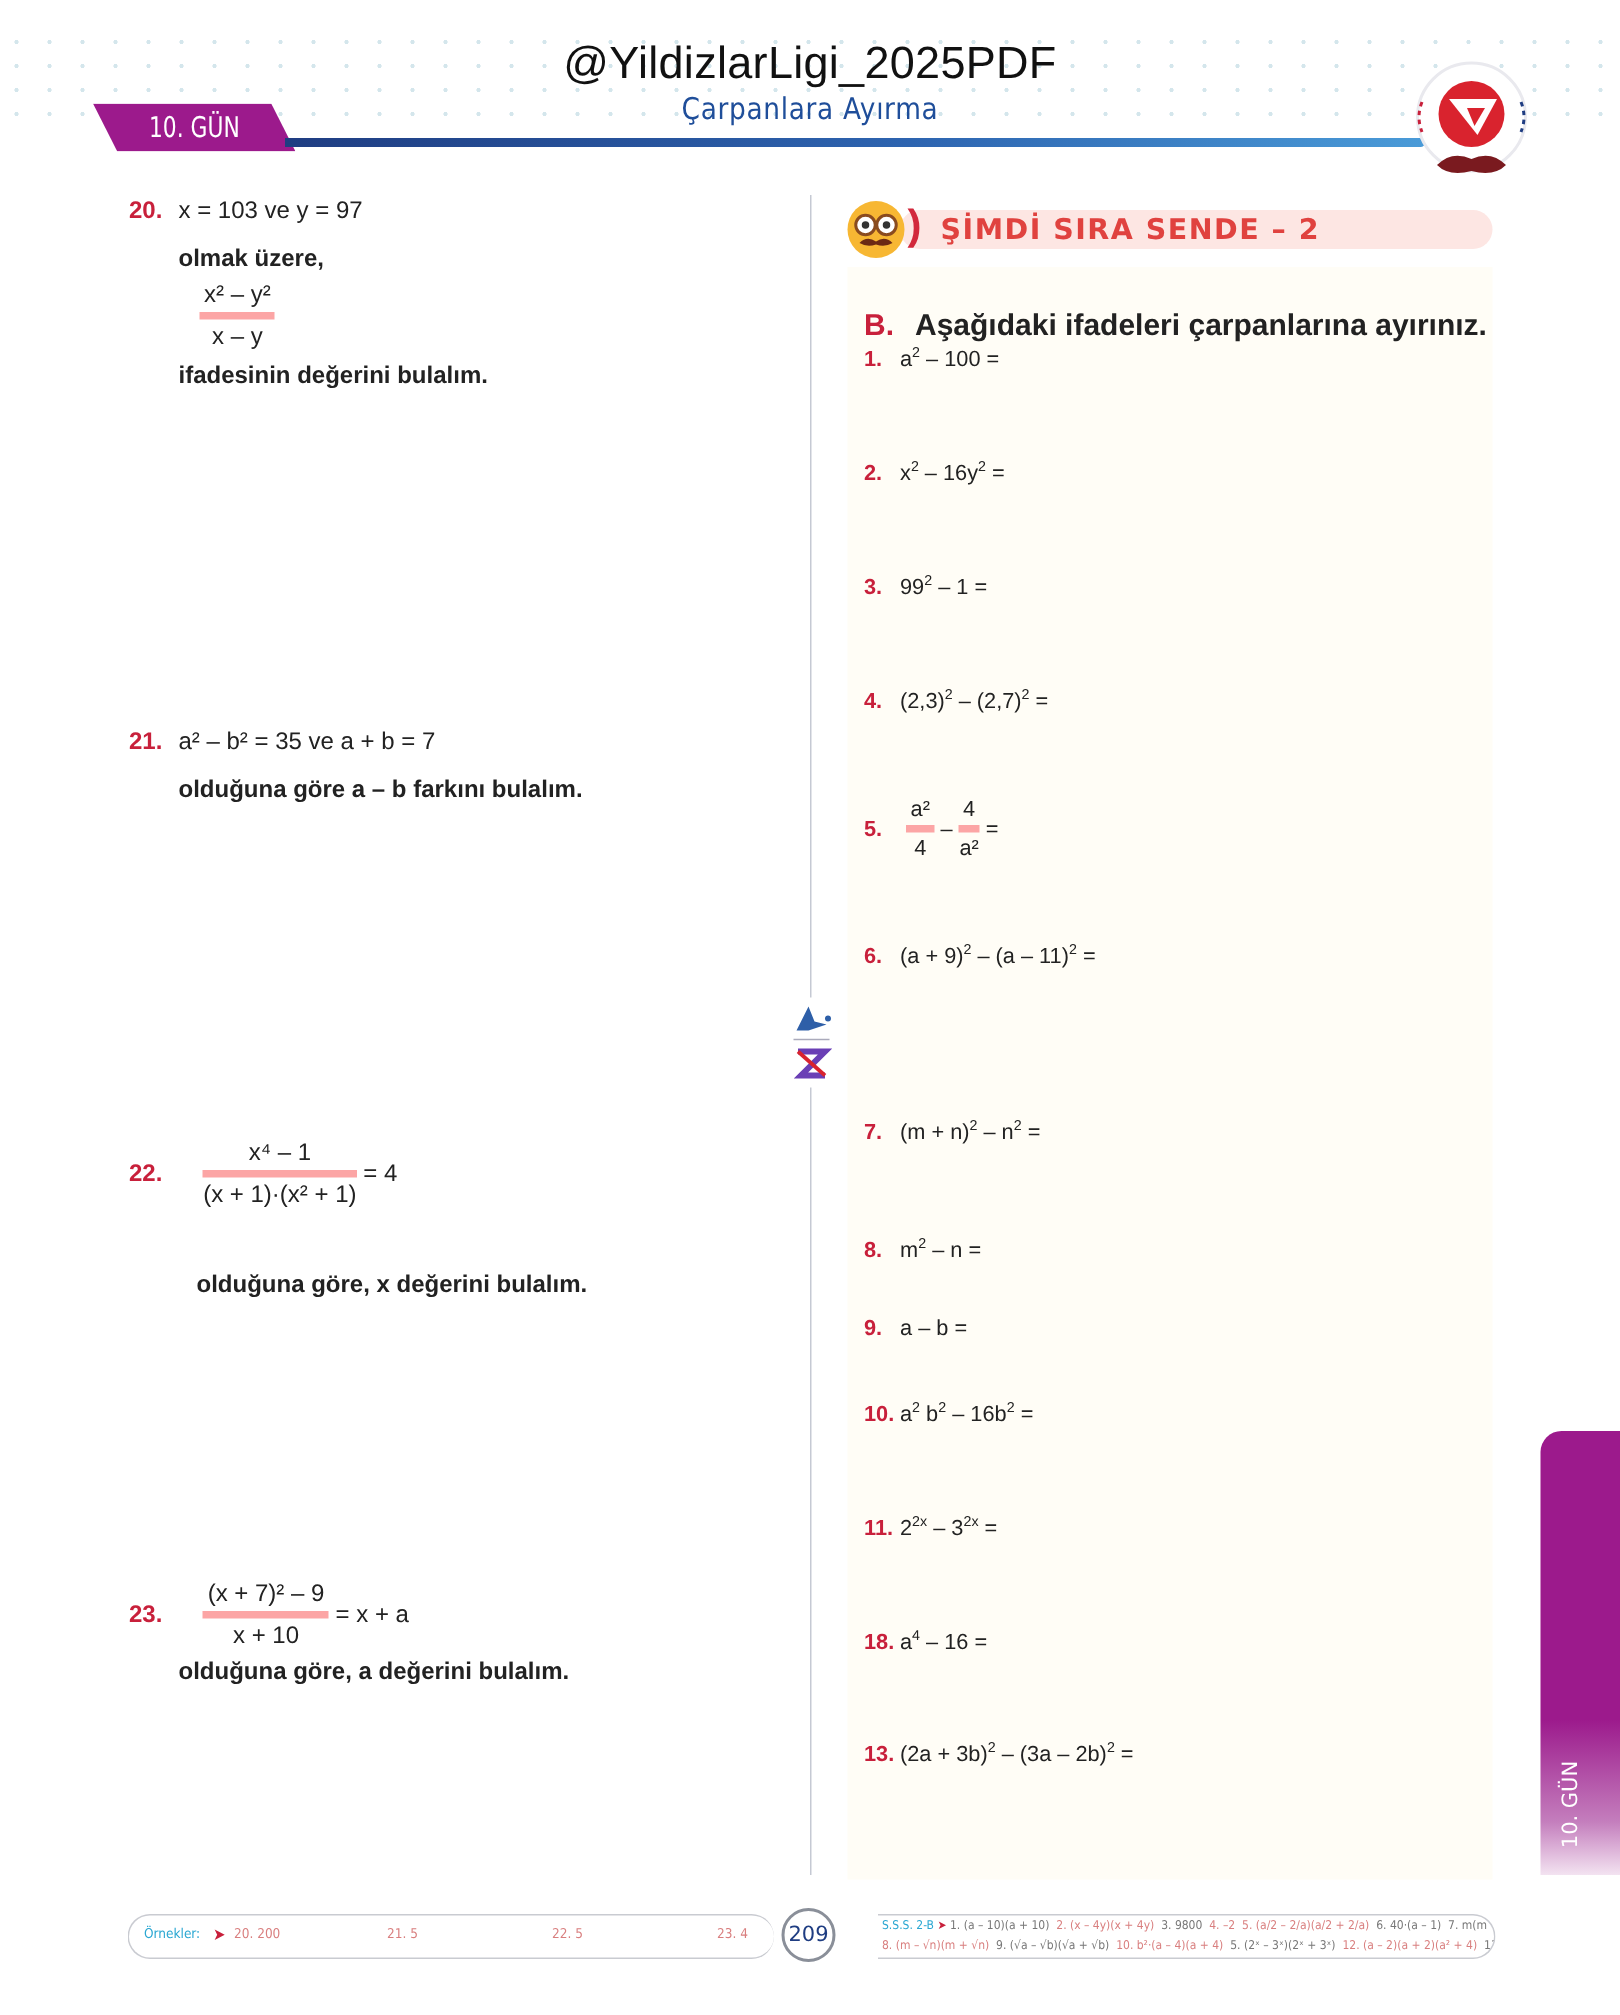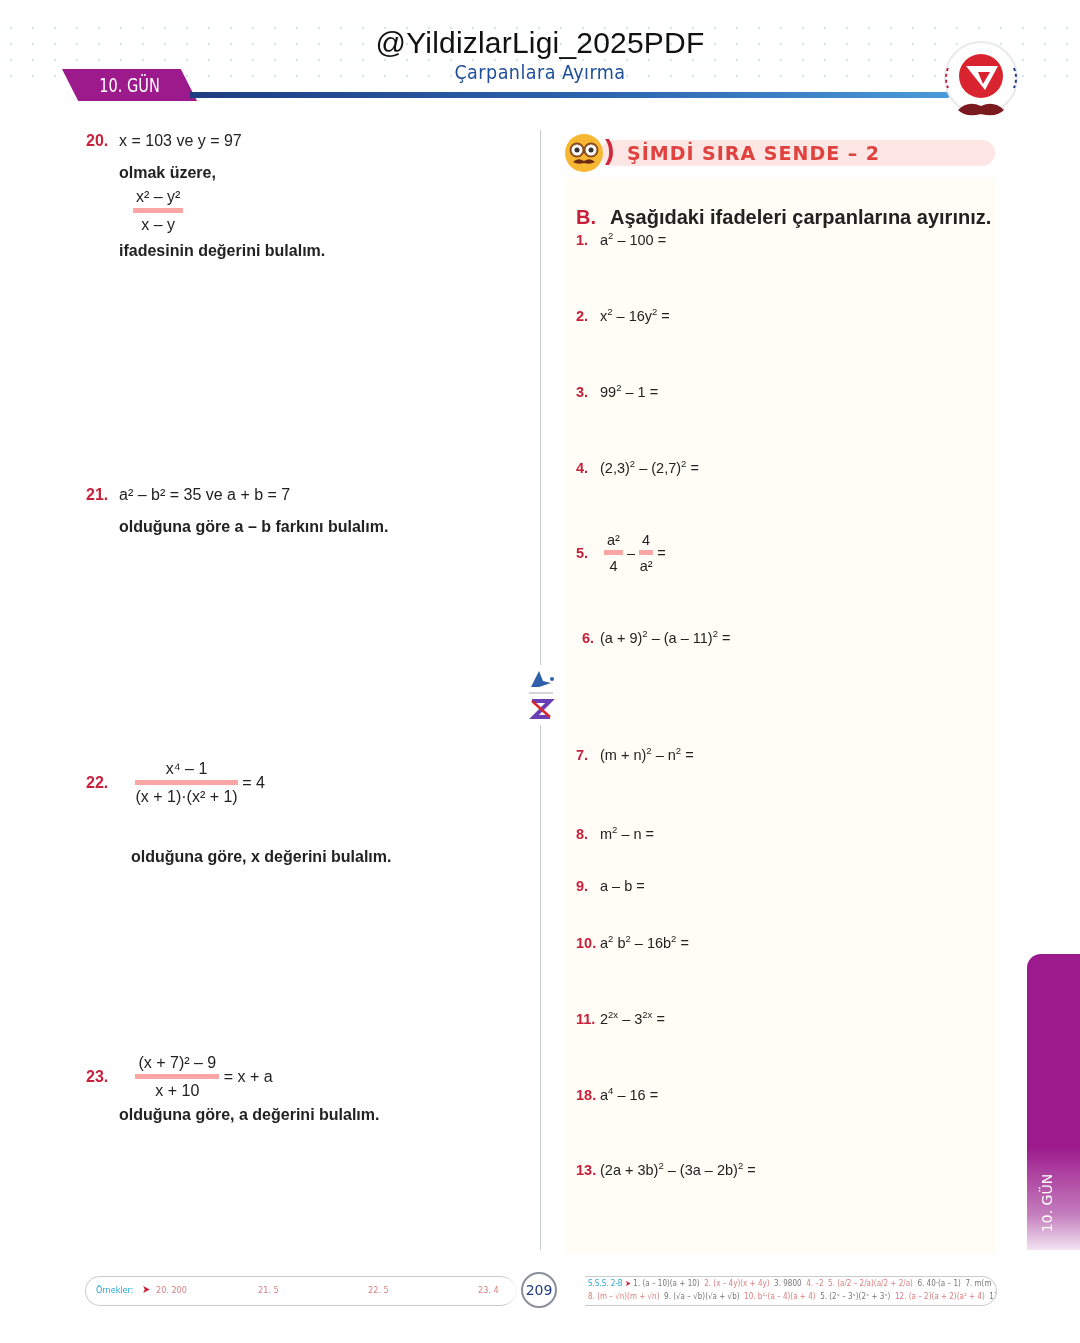--- a/index.html
+++ b/index.html
@@ -202,21 +202,21 @@
 <div class="item" style="top:308px;"><span class="n">2.</span>x<sup>2</sup> – 16y<sup>2</sup> =</div>
 <div class="item" style="top:384px;"><span class="n">3.</span>99<sup>2</sup> – 1 =</div>
 <div class="item" style="top:460px;"><span class="n">4.</span>(2,3)<sup>2</sup> – (2,7)<sup>2</sup> =</div>
 <div class="item" style="top:532px;">
   <span class="n" style="vertical-align:middle;">5.</span>
   <span class="frac"><span class="num">a²</span><span class="den">4</span></span>
   <span style="vertical-align:middle;">–</span>
   <span class="frac"><span class="num">4</span><span class="den">a²</span></span>
   <span style="vertical-align:middle;">=</span>
 </div>
-<div class="item" style="top:630px;text-align:center;"><span class="n">6.</span>(a + 9)<sup>2</sup> – (a – 11)<sup>2</sup> =</div>
+<div class="item" style="top:630px;"><span class="n">6.</span>(a + 9)<sup>2</sup> – (a – 11)<sup>2</sup> =</div>
 <div class="item" style="top:747px;"><span class="n">7.</span>(m + n)<sup>2</sup> – n<sup>2</sup> =</div>
 <div class="item" style="top:826px;"><span class="n">8.</span>m<sup>2</sup> – n =</div>
 <div class="item" style="top:878px;"><span class="n">9.</span>a – b =</div>
 <div class="item" style="top:935px;"><span class="n">10.</span>a<sup>2</sup> b<sup>2</sup> – 16b<sup>2</sup> =</div>
 <div class="item" style="top:1011px;"><span class="n">11.</span>2<sup>2x</sup> – 3<sup>2x</sup> =</div>
 <div class="item" style="top:1087px;"><span class="n">18.</span>a<sup>4</sup> – 16 =</div>
 <div class="item" style="top:1162px;"><span class="n">13.</span>(2a + 3b)<sup>2</sup> – (3a – 2b)<sup>2</sup> =</div>
 
 <div class="side-tab"></div>
 <div class="side-tab-label">

